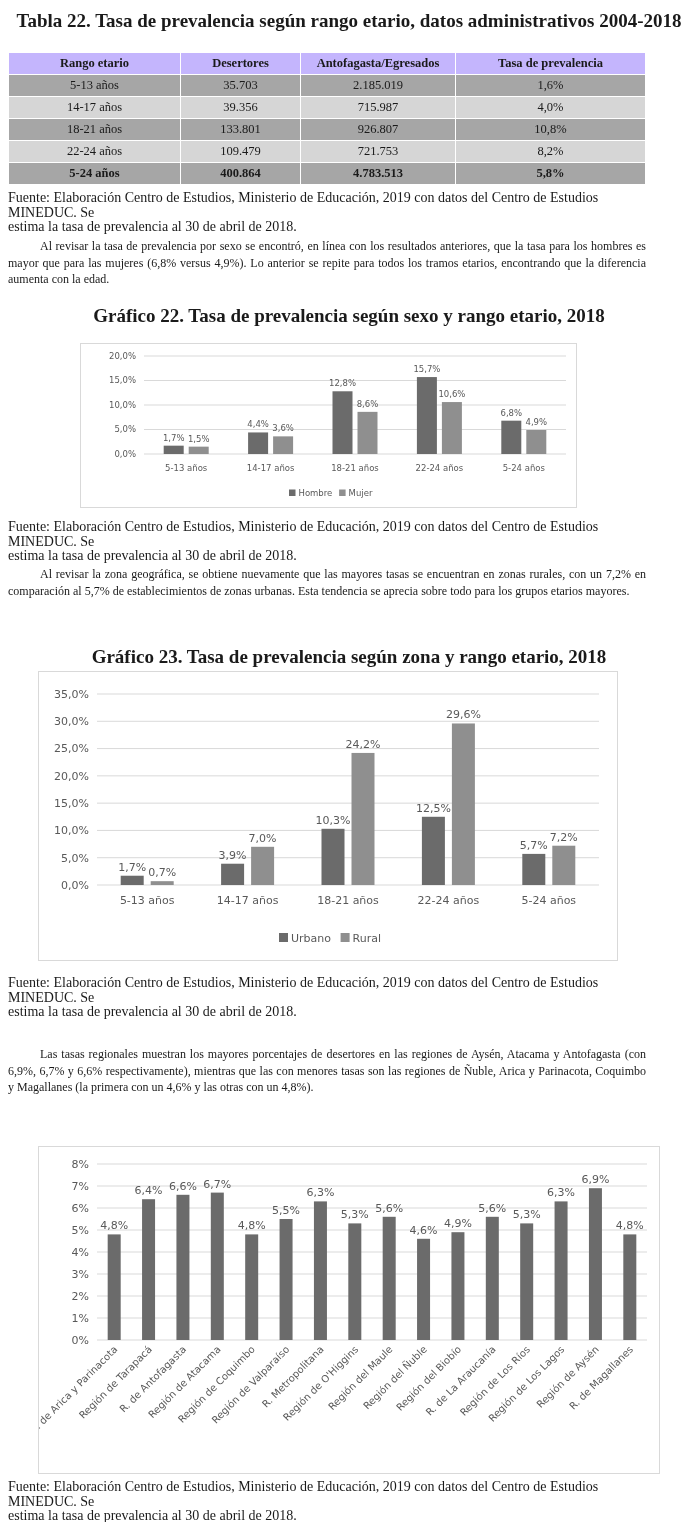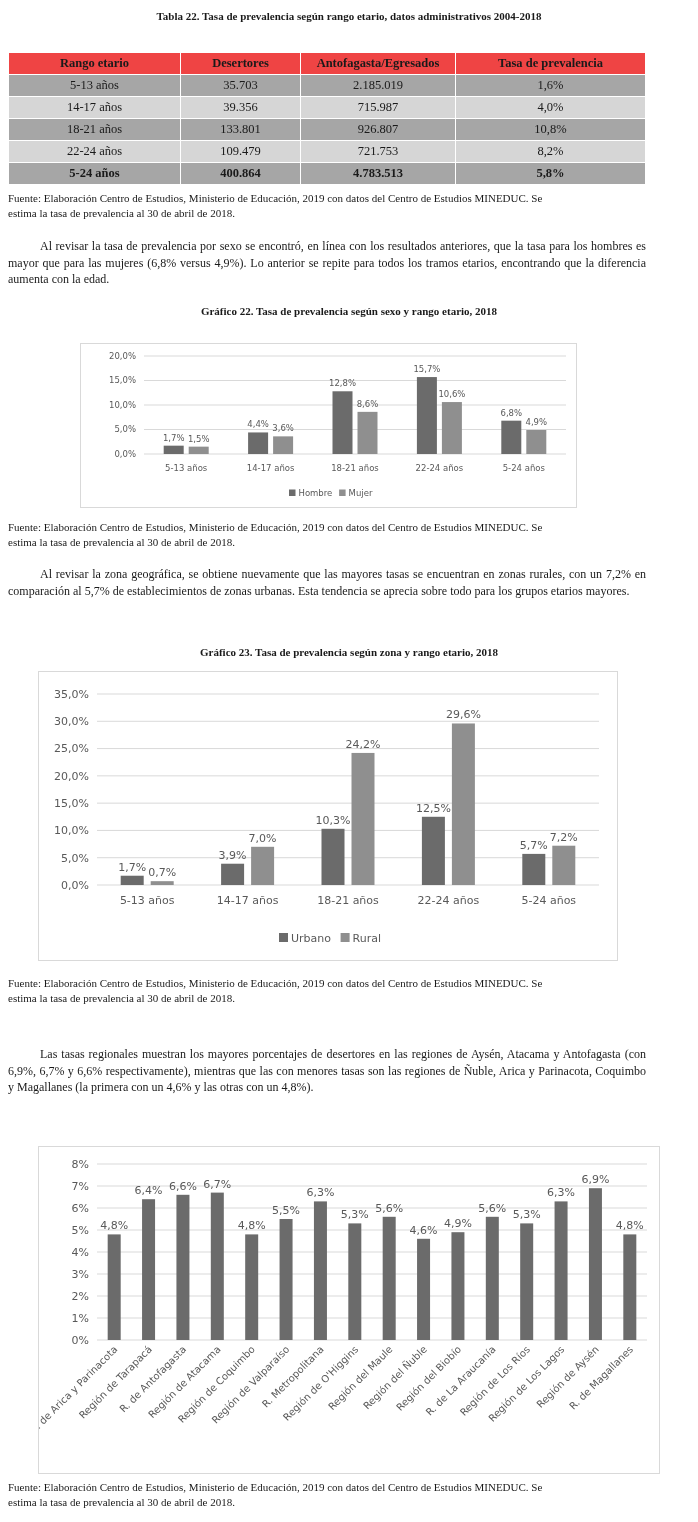--- a/index.html
+++ b/index.html
@@ -1,24 +1,24 @@
 <!DOCTYPE html>
 <html><head>
 <meta charset="utf-8">
 <style>
   html, body { margin: 0; padding: 0; background: #ffffff; }
   body { width: 698px; height: 1522px; position: relative; overflow: hidden;
          font-family: "Liberation Serif", serif; color: #1a1a1a; }
-  .title { position: absolute; left: 0; width: 698px; text-align: center; font-weight: bold; font-size: 11px; }
+  .title { position: absolute; left: 0; width: 698px; text-align: center; font-weight: bold; font-size: 19px; }
   .para { position: absolute; left: 8px; width: 638px; font-size: 12px; line-height: 16.5px; text-align: justify; }
   .para .indent { display: inline-block; width: 32px; }
-  .source { position: absolute; left: 8px; width: 645px; font-size: 11px; line-height: 14.5px; }
+  .source { position: absolute; left: 8px; width: 645px; font-size: 14px; line-height: 14.5px; }
   table.t22 { position: absolute; left: 8px; top: 52px; width: 638px; border-collapse: collapse; font-size: 12.5px; }
   table.t22 td, table.t22 th { text-align: center; height: 21px; padding: 0; border: 1px solid #ffffff; }
-  table.t22 th { background: #ef4444; font-weight: bold; color: #1a1a1a; }
+  table.t22 th { background: #c4b5fd; font-weight: bold; color: #1a1a1a; }
   table.t22 tr.dark td { background: #a6a6a6; }
   table.t22 tr.light td { background: #d6d6d6; }
   table.t22 tr.total td { background: #a6a6a6; font-weight: bold; }
   .chartbox { position: absolute; background: #fff; border: 1px solid #d9d9d9; }
   svg text { font-family: "DejaVu Sans", sans-serif; fill: #595959; }
 </style>
 </head>
 <body>
 
 <div class="title" style="top:10px;">Tabla 22. Tasa de prevalencia según rango etario, datos administrativos 2004-2018</div>

